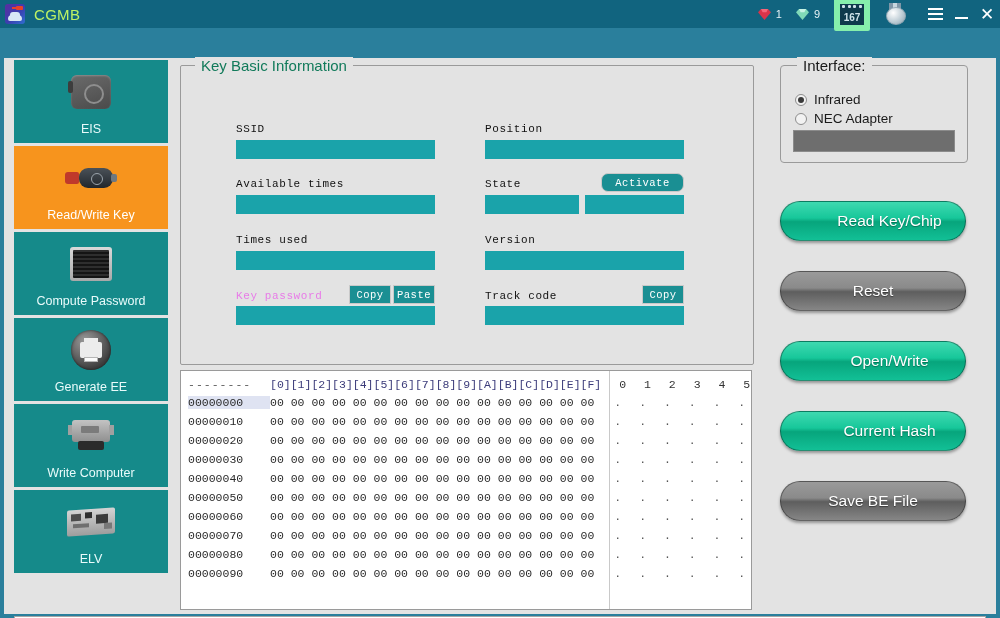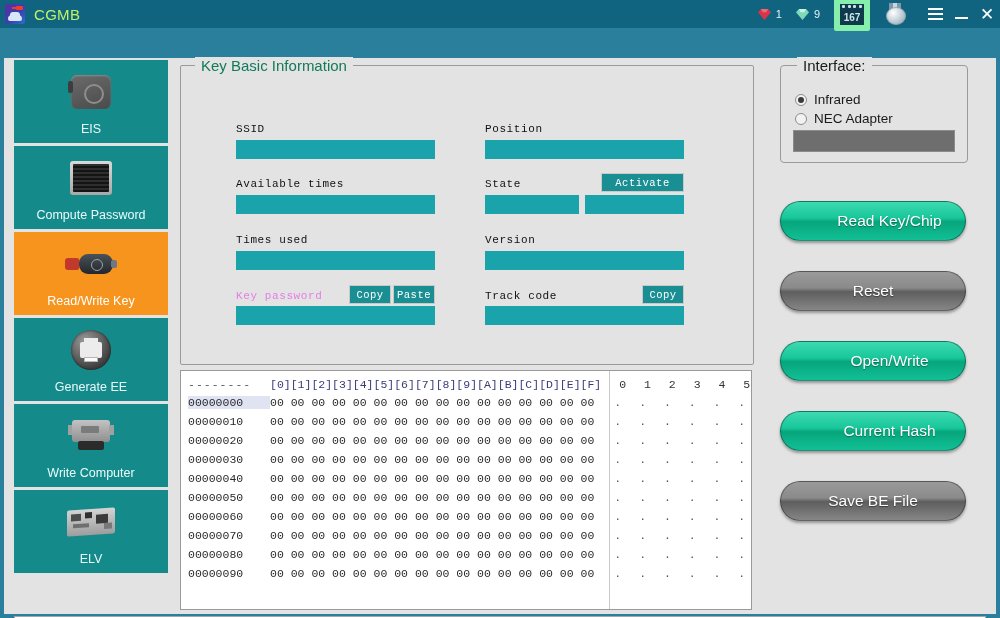--- a/index.html
+++ b/index.html
@@ -315,38 +315,38 @@
 
     <div class="sidebar">
 
       <div class="side-item">
         <div class="side-ico">
             <div class="ico-eis"></div>
           </div>
         <div class="side-label">EIS</div>
       </div>
 
-      <div class="side-item">
-        <div class="side-ico">
-            <div class="ico-chip">
-              <div class="inner"></div>
-            </div>
-          </div>
-        <div class="side-label">Compute Password</div>
-      </div>
-
       <div class="side-item active">
         <div class="side-ico">
           <div class="ico-key">
               <span class="tip"></span>
               <span class="body"></span>
               <span class="nub"></span>
             </div>
         </div>
         <div class="side-label">Read/Write Key</div>
+      </div>
+
+      <div class="side-item">
+        <div class="side-ico">
+            <div class="ico-chip">
+              <div class="inner"></div>
+            </div>
+          </div>
+        <div class="side-label">Compute Password</div>
       </div>
 
       <div class="side-item">
         <div class="side-ico">
             <div class="ico-print">
               <div class="p"></div>
             </div>
           </div>
         <div class="side-label">Generate EE</div>
       </div>
@@ -391,21 +391,21 @@
 
       <div class="fld-label pink" style="left:55px;top:224px;">Key password</div>
       <div class="sm-btn" style="left:168px;top:219px;width:42px;">Copy</div>
       <div class="sm-btn" style="left:212px;top:219px;width:42px;">Paste</div>
       <div class="fld-input" style="left:55px;top:240px;width:199px;"></div>
 
       <div class="fld-label" style="left:304px;top:57px;">Position</div>
       <div class="fld-input" style="left:304px;top:74px;width:199px;"></div>
 
       <div class="fld-label" style="left:304px;top:112px;">State</div>
-      <div class="sm-btn" style="left:420px;top:107px;width:83px;">Activate</div>
+      <div class="sm-btn" style="left:420px;top:107px;width:83px;border-radius:7px;">Activate</div>
       <div class="fld-input" style="left:304px;top:129px;width:94px;"></div>
       <div class="fld-input" style="left:404px;top:129px;width:99px;"></div>
 
       <div class="fld-label" style="left:304px;top:168px;">Version</div>
       <div class="fld-input" style="left:304px;top:185px;width:199px;"></div>
 
       <div class="fld-label" style="left:304px;top:224px;">Track code</div>
       <div class="sm-btn" style="left:461px;top:219px;width:42px;">Copy</div>
       <div class="fld-input" style="left:304px;top:240px;width:199px;"></div>
     </div>

